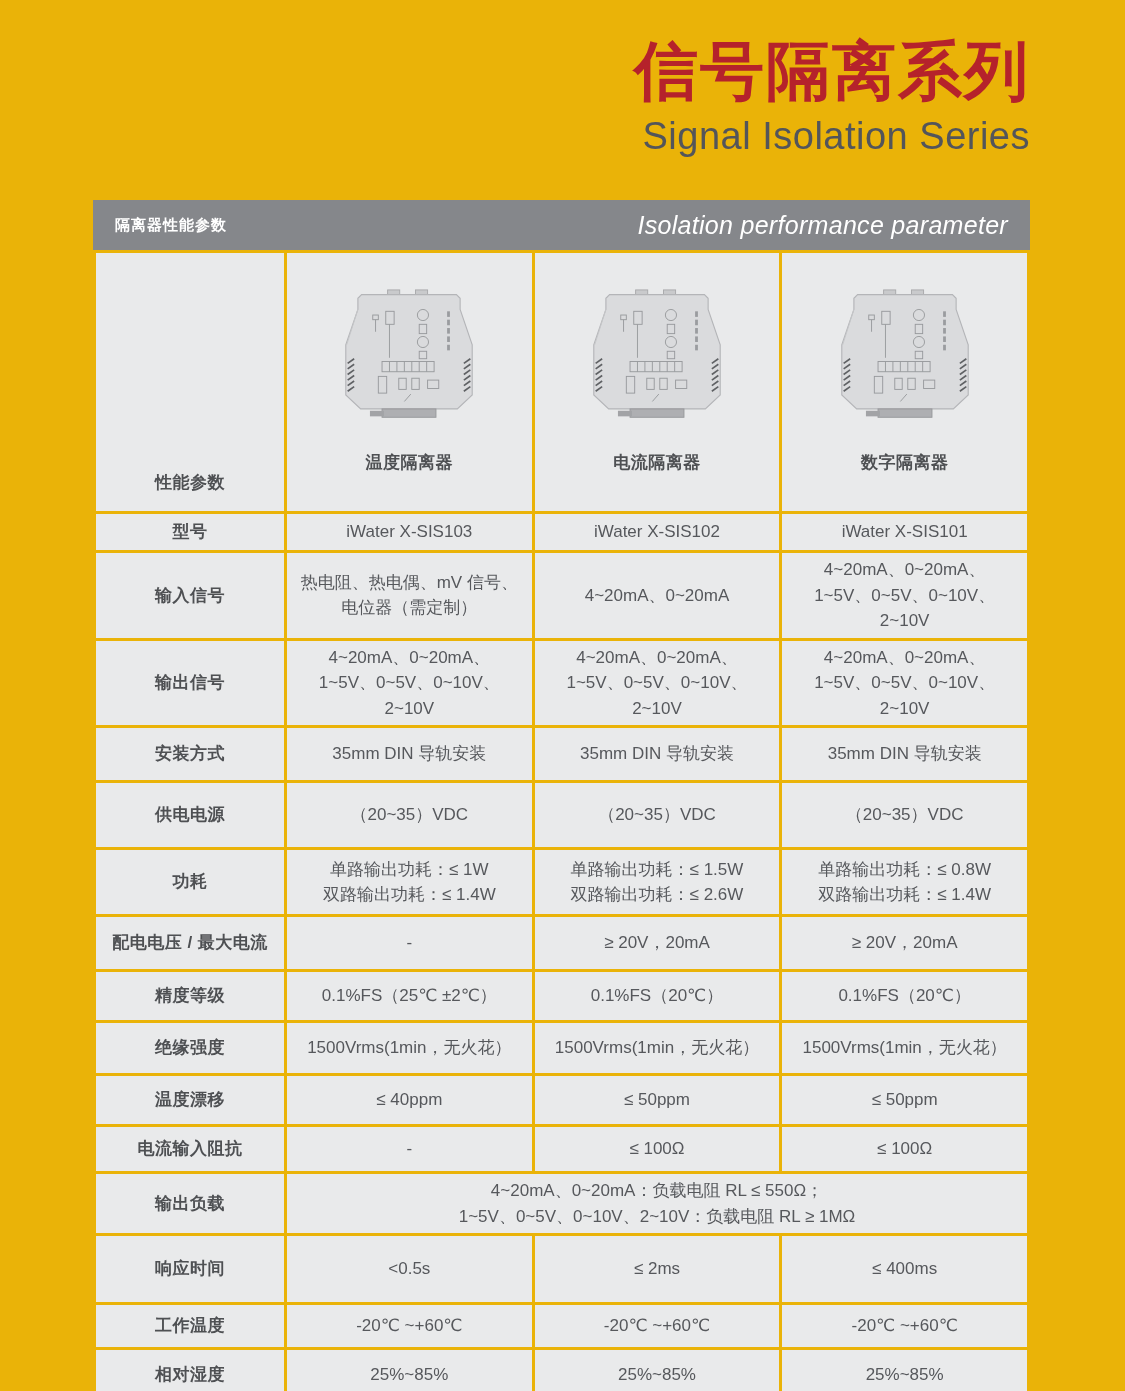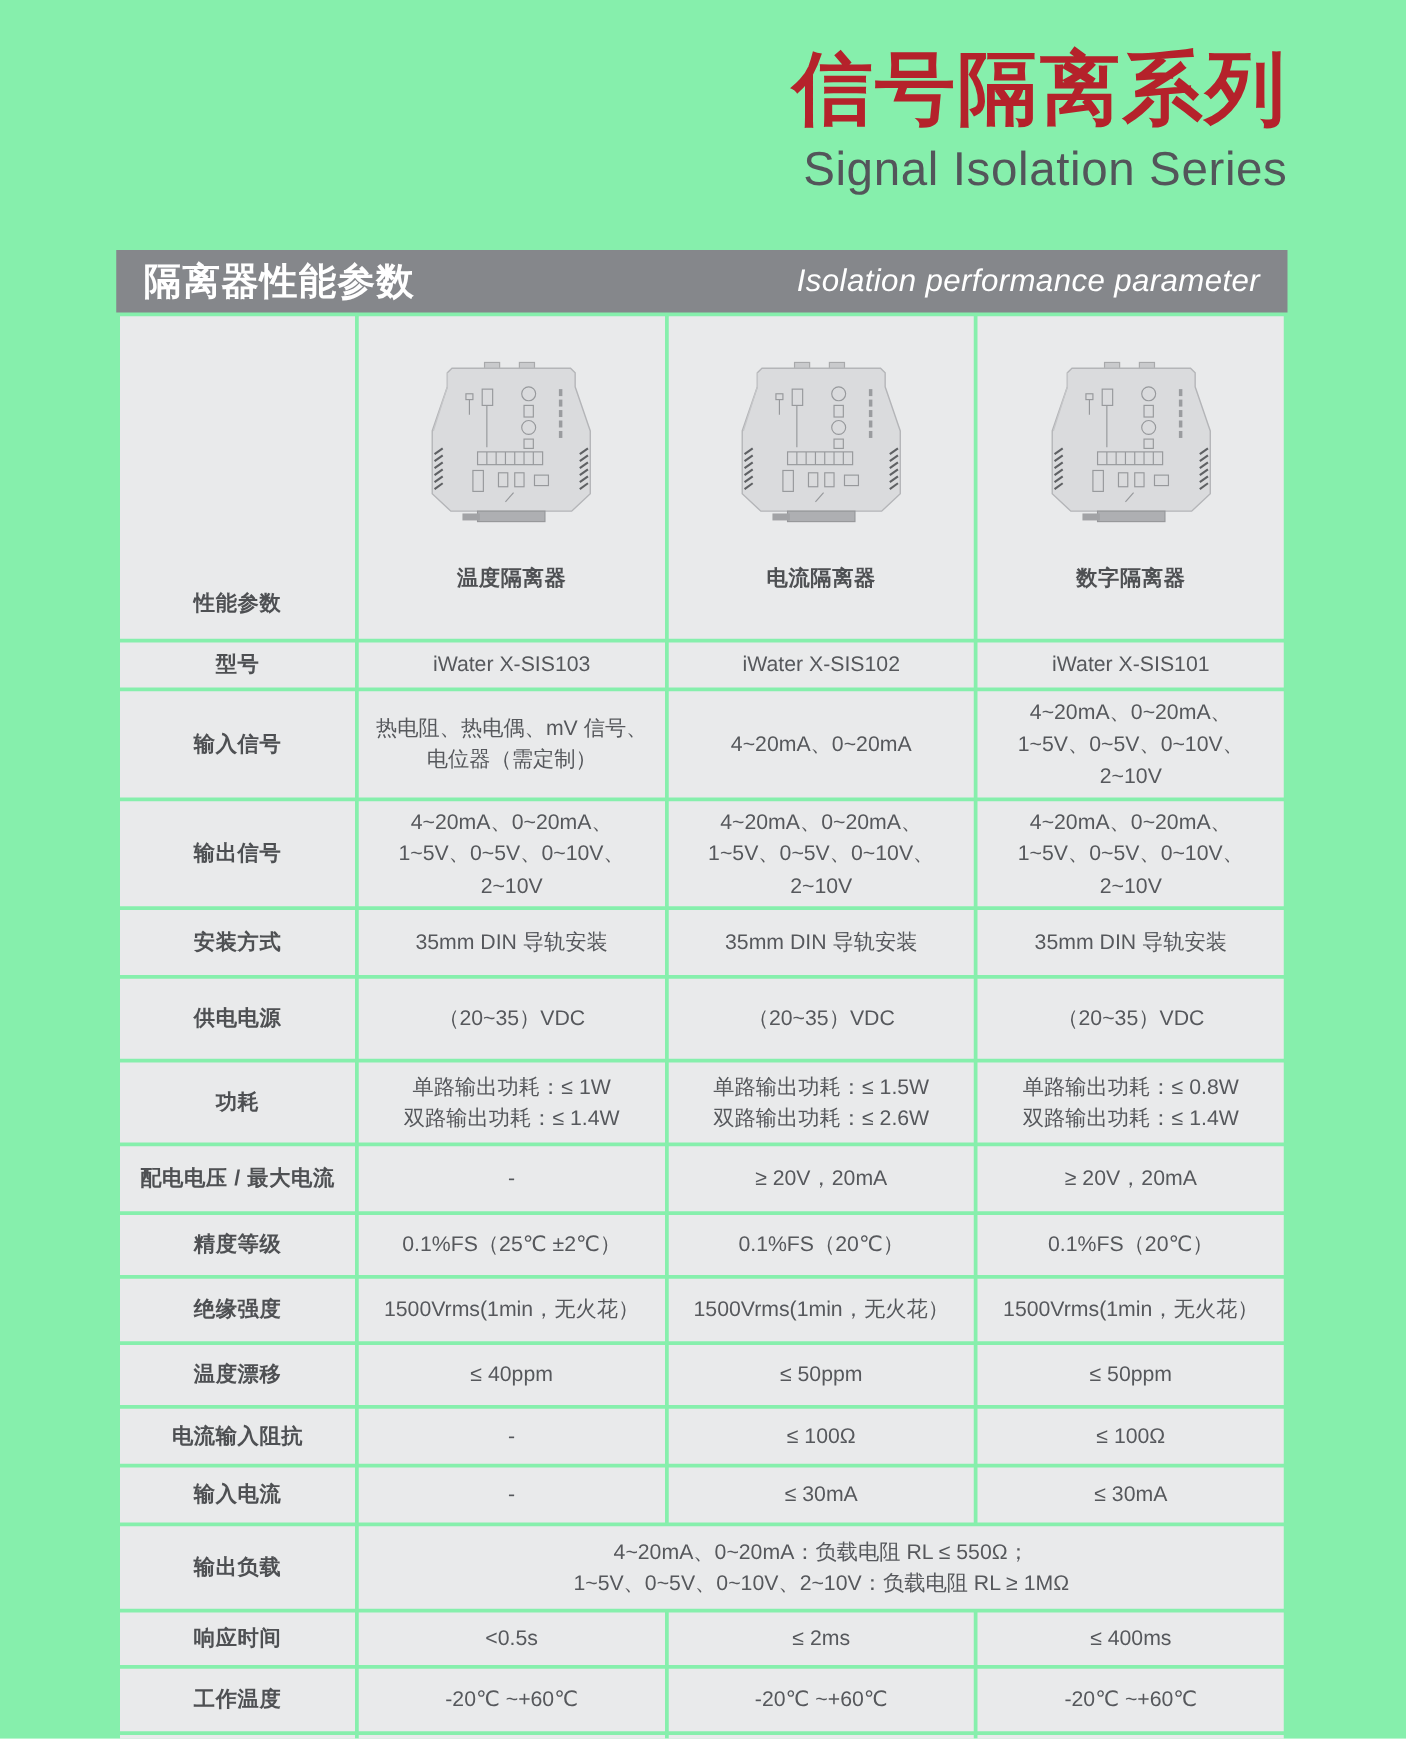--- a/index.html
+++ b/index.html
@@ -3,21 +3,21 @@
 <meta charset="utf-8">
 <style>
   html,body{margin:0;padding:0;background:#ffffff;}
   body{
     width:1125px;height:1391px;
     font-family:"Liberation Sans","DejaVu Sans",sans-serif;
     color:#56585c;
     -webkit-font-smoothing:antialiased;
     overflow:hidden;
   }
-  .sheet{position:relative;width:1125px;height:1391px;background:#86efac;}
+  .sheet{position:relative;width:1125px;height:1391px;background:#eab308;}
 
   
   .title-block{
     padding-top:36px;
     padding-right:95px;
     text-align:right;
   }
   .title-block h1{
     margin:0;
     font-size:64px;
@@ -37,21 +37,21 @@
 
   
   .content{margin:42px 95px 0 93px;width:937px;}
   .bar{
     height:50px;
     background:var(--bar,#85878b);
     color:#ffffff;
     display:flex;align-items:center;justify-content:space-between;
     padding:0 22px;box-sizing:border-box;
   }
-  .bar-left{font-size:30px;font-weight:600;letter-spacing:1px;}
+  .bar-left{font-size:15px;font-weight:600;letter-spacing:1px;}
   .bar-right{font-size:25px;font-weight:300;letter-spacing:0.3px;font-style:italic;}
 
   
   table.spec{
     width:100%;
     border-collapse:separate;
     border-spacing:3px;
     table-layout:fixed;
     margin-top:0;
   }
@@ -364,26 +364,20 @@
             <td class="cell value-cell">≤ 50ppm</td>
             <td class="cell value-cell">≤ 50ppm</td>
           </tr>
           <tr>
             <td class="cell label-cell">电流输入阻抗</td>
             <td class="cell value-cell">-</td>
             <td class="cell value-cell">≤ 100Ω</td>
             <td class="cell value-cell">≤ 100Ω</td>
           </tr>
           <tr>
-            <td class="cell label-cell">输入电流</td>
-            <td class="cell value-cell">-</td>
-            <td class="cell value-cell">≤ 30mA</td>
-            <td class="cell value-cell">≤ 30mA</td>
-          </tr>
-          <tr>
             <td class="cell label-cell">输出负载</td>
             <td class="cell value-cell" colspan="3">4~20mA、0~20mA：负载电阻 RL ≤ 550Ω；
 1~5V、0~5V、0~10V、2~10V：负载电阻 RL ≥ 1MΩ</td>
           </tr>
           <tr>
             <td class="cell label-cell">响应时间</td>
             <td class="cell value-cell">&lt;0.5s</td>
             <td class="cell value-cell">≤ 2ms</td>
             <td class="cell value-cell">≤ 400ms</td>
           </tr>

